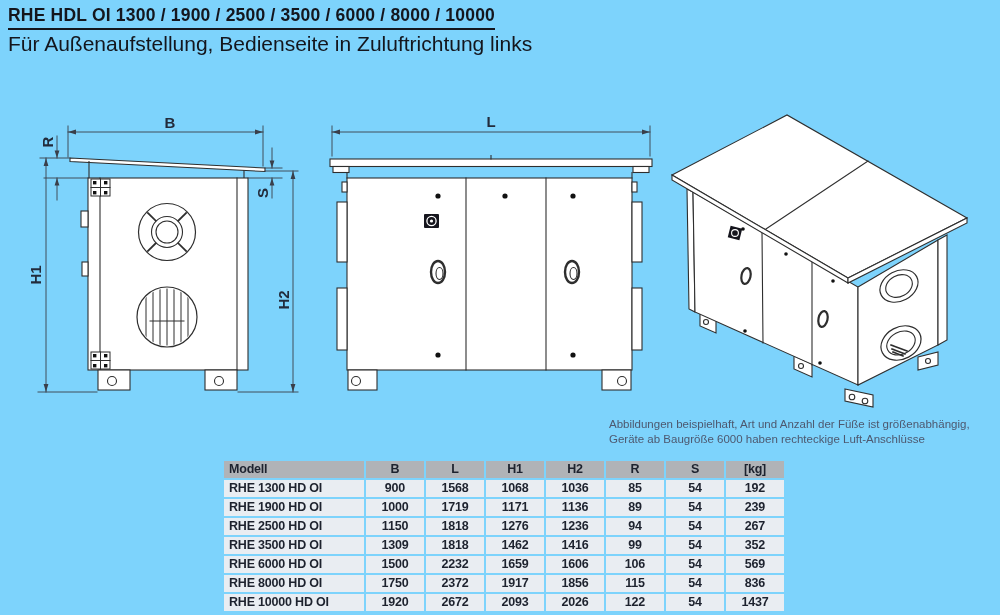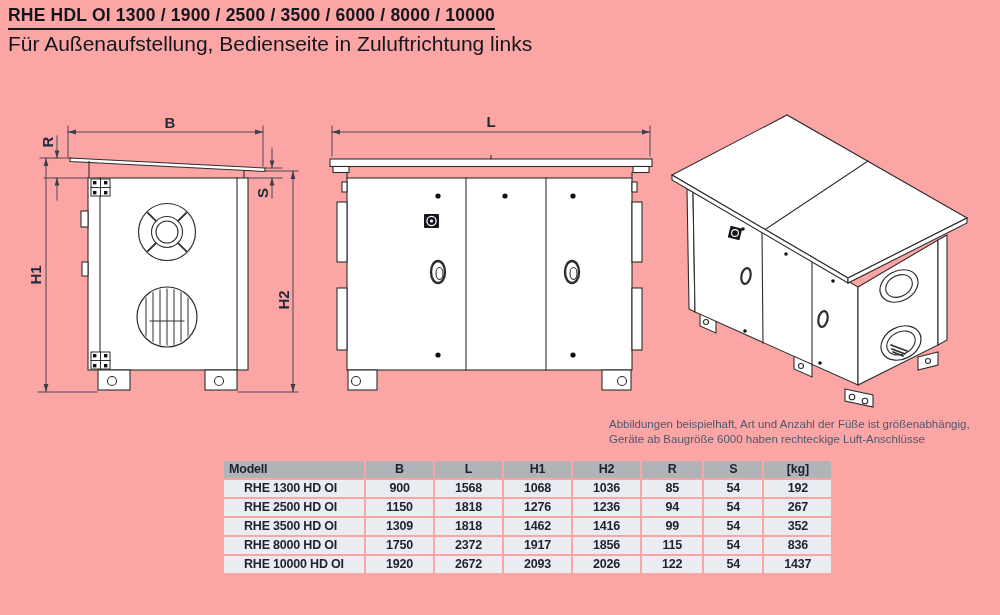--- a/index.html
+++ b/index.html
@@ -1,17 +1,17 @@
 <!DOCTYPE html>
 <html><head>
 <meta charset="utf-8">
 <style>
   html,body{margin:0;padding:0;background:#ffffff;}
   .page{
-    position:relative;width:1000px;height:615px;background:#fca5a5;
+    position:relative;width:1000px;height:615px;background:#7dd3fc;
     font-family:"Liberation Sans",sans-serif;overflow:hidden;color:#15161c;
   }
   .title{
     position:absolute;left:8px;top:5px;
     font-size:17.5px;font-weight:bold;letter-spacing:.2px;color:#14161d;
     border-bottom:2.5px solid #14161d;padding-bottom:2px;white-space:nowrap;
   }
   .subtitle{
     position:absolute;left:8px;top:32px;
     font-size:21px;color:#14161d;white-space:nowrap;
@@ -26,21 +26,21 @@
     border-collapse:separate;border-spacing:2px;
     table-layout:fixed;font-size:12.5px;letter-spacing:-.2px;color:#1d222e;
   }
   .dims th{
     background:#b0b3b7;font-weight:bold;height:17px;line-height:17px;
     padding:0 5px;text-align:center;white-space:nowrap;
   }
   .dims th.model, .dims td.model{text-align:left;}
   .dims td{
     background:#e9edf2;font-weight:bold;height:17px;line-height:17px;
-    padding:0 20px;text-align:center;white-space:nowrap;
+    padding:0 5px;text-align:center;white-space:nowrap;
   }
   svg text.dim{
     font-family:"Liberation Sans",sans-serif;font-size:15px;font-weight:bold;
     fill:#222b3b;text-anchor:middle;
   }
 </style>
 </head>
 <body>
 
 <div class="page">
@@ -324,40 +324,60 @@
         <td class="model">RHE 1300 HD OI</td>
         <td>900</td>
         <td>1568</td>
         <td>1068</td>
         <td>1036</td>
         <td>85</td>
         <td>54</td>
         <td>192</td>
       </tr>
       <tr>
+        <td class="model">RHE 1900 HD OI</td>
+        <td>1000</td>
+        <td>1719</td>
+        <td>1171</td>
+        <td>1136</td>
+        <td>89</td>
+        <td>54</td>
+        <td>239</td>
+      </tr>
+      <tr>
         <td class="model">RHE 2500 HD OI</td>
         <td>1150</td>
         <td>1818</td>
         <td>1276</td>
         <td>1236</td>
         <td>94</td>
         <td>54</td>
         <td>267</td>
       </tr>
       <tr>
         <td class="model">RHE 3500 HD OI</td>
         <td>1309</td>
         <td>1818</td>
         <td>1462</td>
         <td>1416</td>
         <td>99</td>
         <td>54</td>
         <td>352</td>
       </tr>
       <tr>
+        <td class="model">RHE 6000 HD OI</td>
+        <td>1500</td>
+        <td>2232</td>
+        <td>1659</td>
+        <td>1606</td>
+        <td>106</td>
+        <td>54</td>
+        <td>569</td>
+      </tr>
+      <tr>
         <td class="model">RHE 8000 HD OI</td>
         <td>1750</td>
         <td>2372</td>
         <td>1917</td>
         <td>1856</td>
         <td>115</td>
         <td>54</td>
         <td>836</td>
       </tr>
       <tr>

